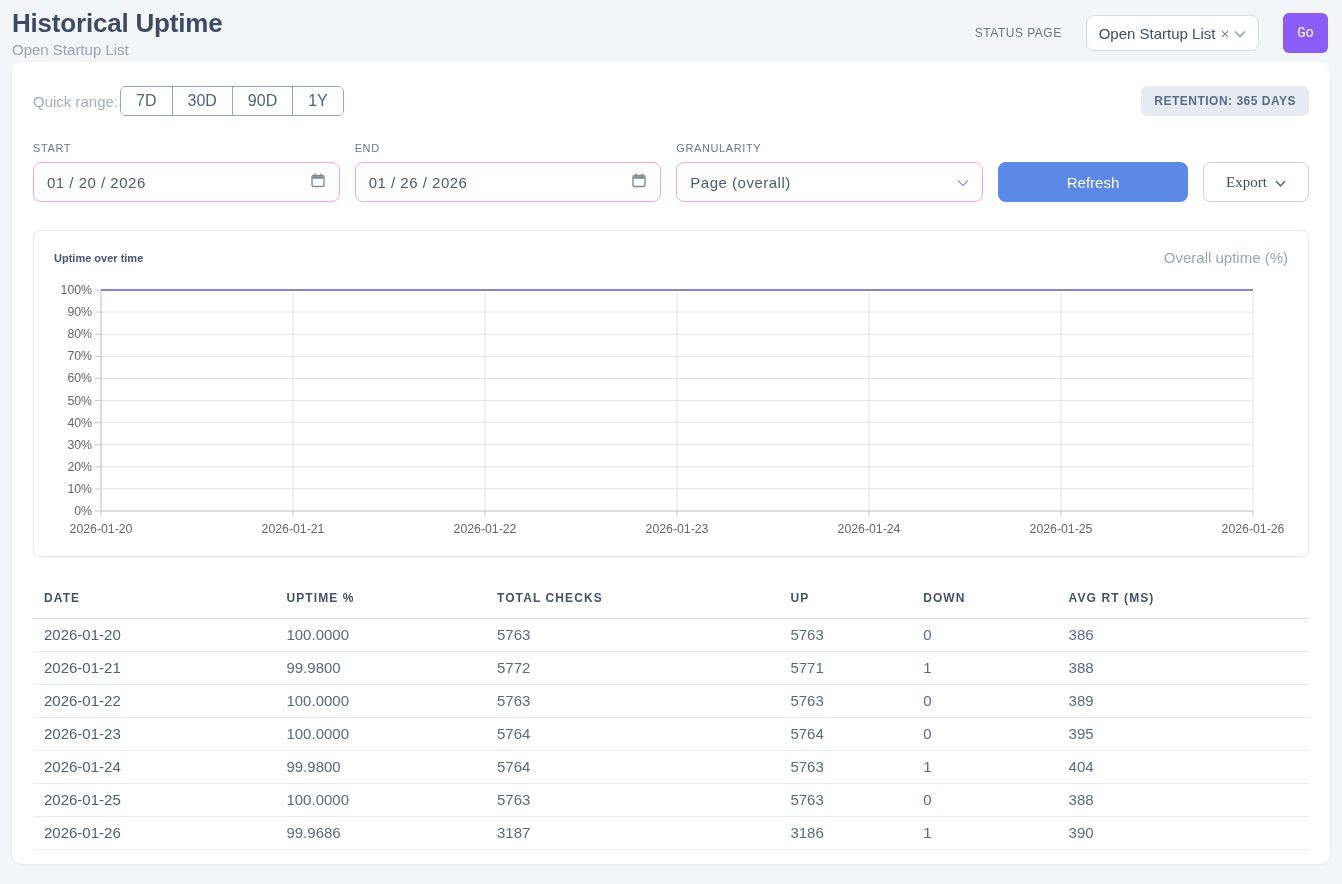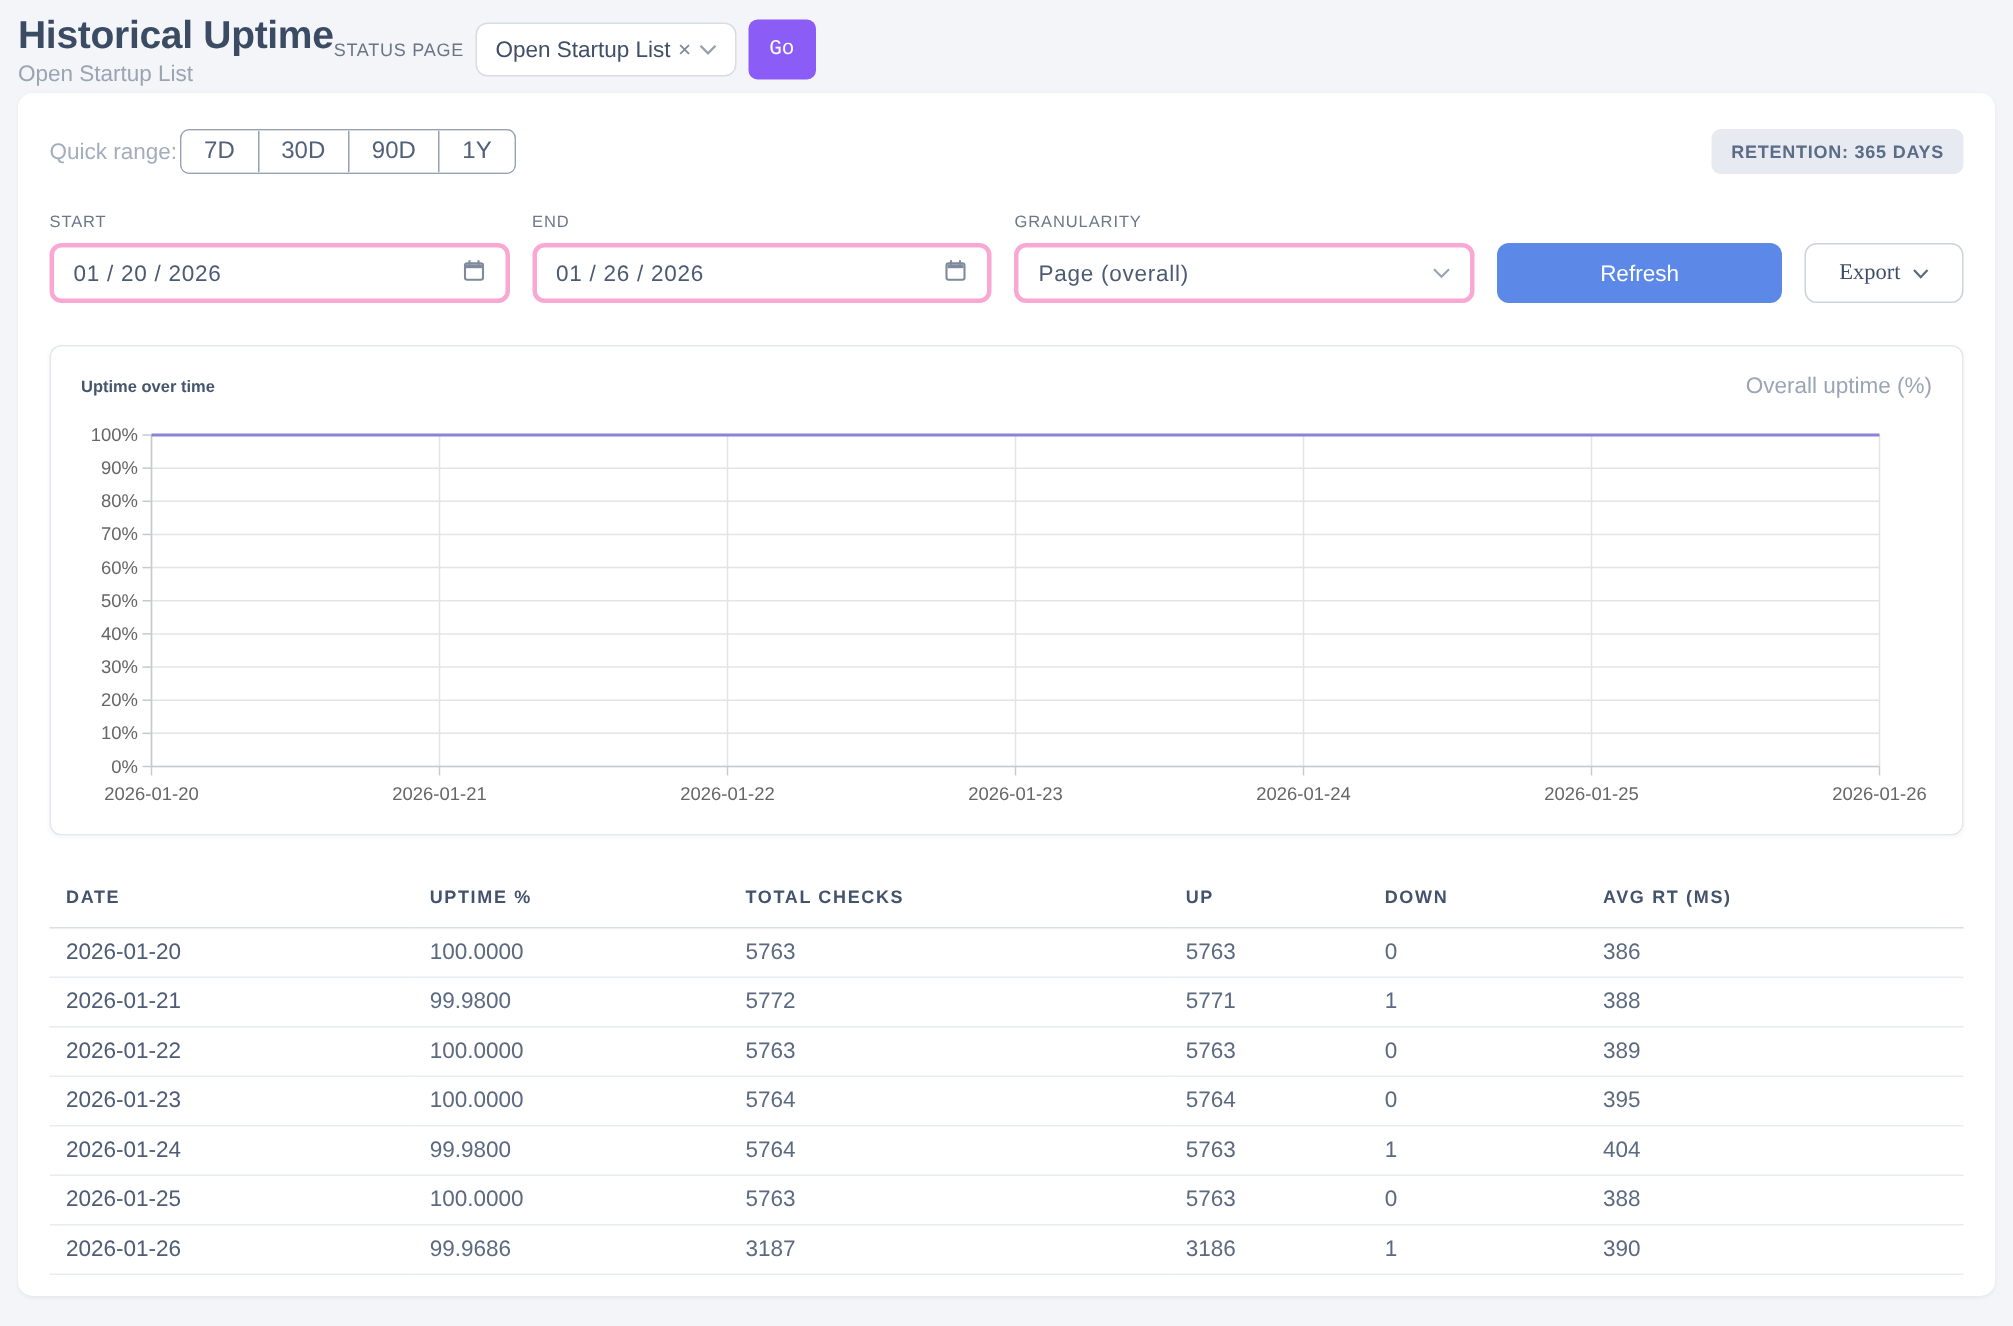--- a/index.html
+++ b/index.html
@@ -5,26 +5,26 @@
 <style>
   * { box-sizing: border-box; margin: 0; padding: 0; }
   html,body { width:1342px; height:884px; overflow:hidden; }
   body {
     font-family: "Liberation Sans", sans-serif;
     background:#f3f5f8;
     color:#3c4b64;
   }
   
   .header {
-    display:flex; align-items:center;
+    display:flex; justify-content:space-between; align-items:center;
     padding:10px 14px 6px 12px; height:62px;
   }
   .title-block h1 { font-size:26px; font-weight:700; color:#3c4b64; letter-spacing:-0.2px; }
   .title-block .subtitle { font-size:15px; color:#9aa4b3; margin-top:2px; }
-  .header-right { display:flex; align-items:center; gap:8px; }
+  .header-right { display:flex; align-items:center; gap:24px; }
   .status-label { font-size:12px; color:#6b7585; letter-spacing:.5px; font-weight:500; }
   .status-select {
     height:36px; background:#fff; border:1px solid #d8dde5; border-radius:8px;
     display:flex; align-items:center; gap:5px; padding:0 12px; cursor:pointer;
   }
   .status-select .value { font-size:15px; color:#404f66; }
   .status-select .clear { font-size:15px; color:#7c8798; }
   .go-btn {
     height:40px; padding:0 14px; background:#8b5cf6; border:none; border-radius:6px;
     color:#fff; font-size:14px; font-family:Liberation Mono, monospace; cursor:pointer;
@@ -47,21 +47,21 @@
   .qr-btn:first-child { border-left:none; }
   .retention-badge {
     background:#e7ebf1; color:#5a6c87; font-size:12px; font-weight:600;
     letter-spacing:.5px; padding:8px 13px; border-radius:6px;
   }
   
   .filters { display:flex; gap:15px; align-items:flex-end; }
   .field { flex:1; }
   .field-label { font-size:11px; color:#6c7787; letter-spacing:.6px; font-weight:500; margin-bottom:8px; }
   .input-box {
-    height:40px; border:3px solid #f9a8d4; border-radius:8px; background:#fff;
+    height:40px; border:1px solid #f9a8d4; border-radius:8px; background:#fff;
     display:flex; align-items:center; justify-content:space-between; padding:0 13px; cursor:text;
   }
   .input-box .val { font-size:15px; color:#4c5b72; letter-spacing:.5px; }
   .select-box { cursor:pointer; }
   .refresh-btn {
     width:190px; height:40px; background:#5c88e8; color:#fff; border:none; border-radius:8px;
     font-family:inherit; font-size:15px; cursor:pointer;
   }
   .export-btn {
     width:106px; height:40px; background:#fff; border:1px solid #ccd3dc; border-radius:8px;

